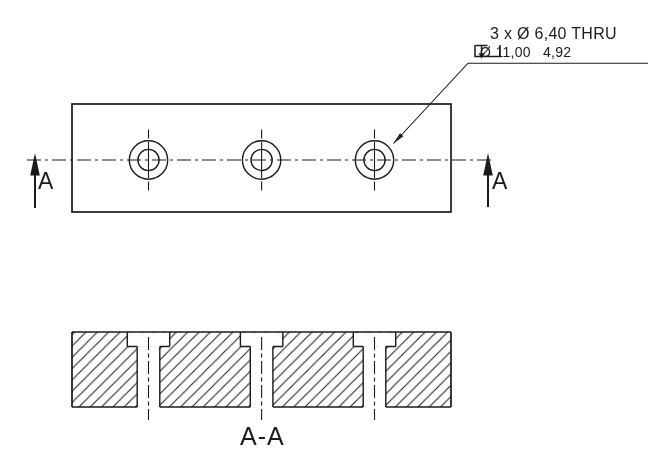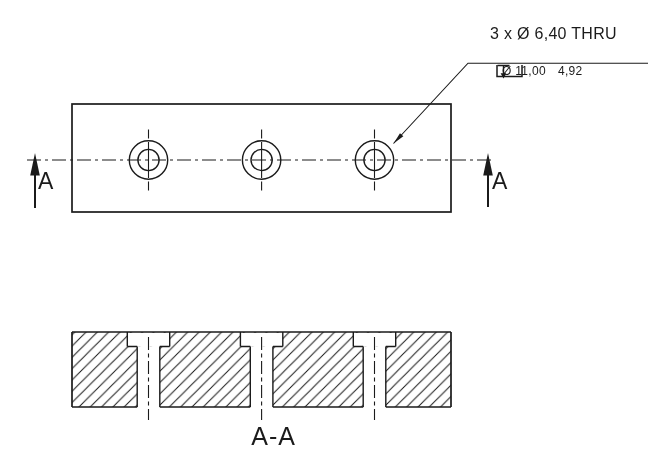--- a/index.html
+++ b/index.html
@@ -8,32 +8,32 @@
     width:650px;height:455px;
     background:#fff;
     font-family:"Liberation Sans", sans-serif;
     color:#1b1b1b;
     overflow:hidden;
   }
   svg{position:absolute;left:0;top:0;}
   .txt{position:absolute;white-space:nowrap;color:#1b1b1b;}
   .callout-line1{left:490px;top:25px;font-size:16px;letter-spacing:.3px;}
   .callout-line2{
-    left:496px;top:44px;
+    left:474px;top:44px;
     display:flex;align-items:center;gap:6px;
-    font-size:12px;letter-spacing:.3px;margin-top:20px;
+    font-size:14px;letter-spacing:.3px;
   }
   .cb-icon{display:inline-block;margin-top:3px;}
   .dp-icon{display:inline-block;margin-top:1px;}
   .sec-label{font-size:23px;}
   .a-left{left:38px;top:168px;}
   .a-right{left:492px;top:168px;}
   .view-label{
     left:240px;top:422px;width:56px;
-    font-size:25px;letter-spacing:1px;text-align:right;
+    font-size:25px;letter-spacing:1px;text-align:left;
   }
 </style>
 </head>
 <body>
 
 <div class="sheet">
 
   <svg width="650" height="455" viewBox="0 0 650 455">
     <defs>
       <pattern id="hatch" width="11.3" height="11.3" patternUnits="userSpaceOnUse">

